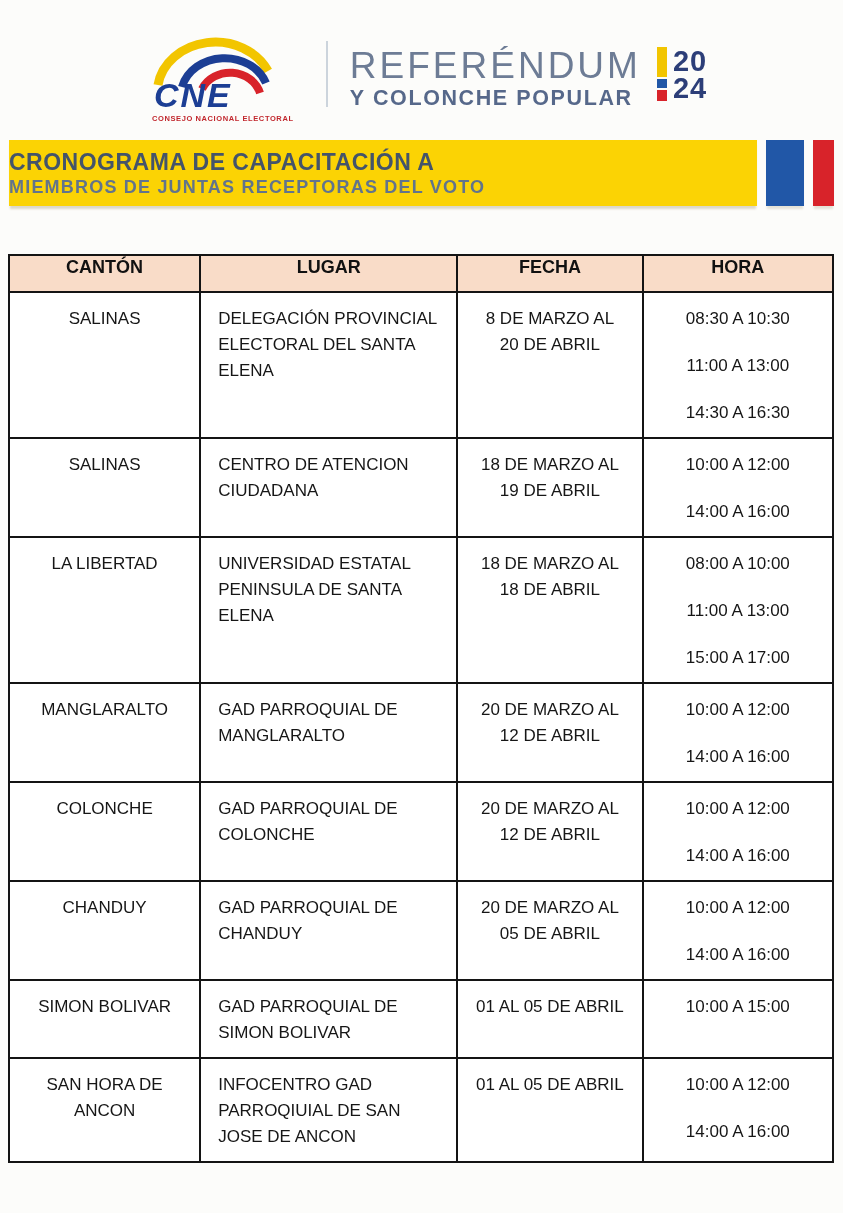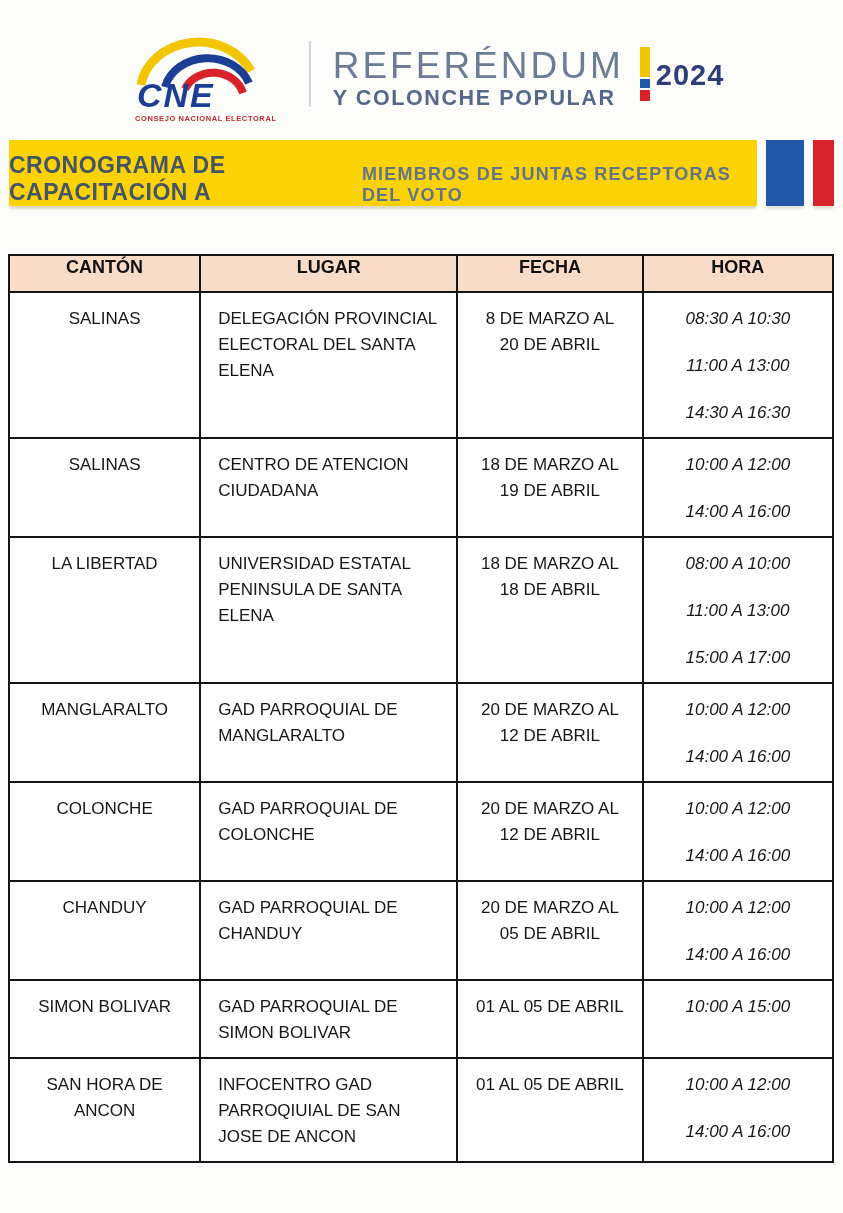--- a/index.html
+++ b/index.html
@@ -46,36 +46,36 @@
   }
   .wm-line2{
     font-size:21.5px;font-weight:700;letter-spacing:1.6px;
     color:var(--wordmark-dark);margin-top:2px;
   }
   .year-block{display:flex;align-items:center;gap:6px;margin-bottom:8px;}
   .flag-bar{width:10px;height:56px;display:flex;flex-direction:column;gap:2px;}
   .flag-bar .fy{flex:0 0 30px;background:#f2c500;}
   .flag-bar .fb{flex:0 0 9px;background:var(--banner-blue);}
   .flag-bar .fr{flex:0 0 11px;background:var(--banner-red);}
-  .year{display:flex;flex-direction:row;line-height:.92;}
+  .year{display:flex;flex-direction:column;line-height:.92;}
   .year div{font-size:29px;font-weight:800;color:var(--year-navy);letter-spacing:1px;}
   
   .banner{
     margin-top:8px;
     height:66px;
     display:flex;
     align-items:stretch;
     padding:0 9px;
     gap:9px;
   }
   .banner-yellow{
     flex:1;
     background:var(--banner-yellow);
     box-shadow:0 4px 2px -1px rgba(160,150,110,.35);
-    display:flex;flex-direction:row;align-items:flex-end;justify-content:center;
+    display:flex;flex-direction:column;align-items:flex-start;justify-content:center;
   }
   .banner-title1{font-size:23px;font-weight:800;letter-spacing:.5px;color:var(--title1);}
   .banner-title2{font-size:18px;font-weight:600;letter-spacing:1.2px;color:var(--title2);margin-top:1px;}
   .block{box-shadow:0 4px 2px -1px rgba(160,150,110,.25);}
   .block.blue{width:38px;background:var(--banner-blue);}
   .block.red{width:21px;background:var(--banner-red);}
   
   .table-wrap{margin:48px 9px 0 8px;}
   table{
     width:100%;
@@ -90,21 +90,21 @@
     padding:1px 4px 13px;
     text-align:center;
     color:#111;
   }
   td{padding:13px 8px 11px;font-size:17px;}
   td.col-canton{text-align:center;}
   td.col-lugar{text-align:left;padding-left:17px;}
   td.col-fecha{text-align:center;}
   td.col-horas{text-align:center;}
   .cell-line{line-height:26px;}
-  .hora-line{line-height:26px;font-style:italic;}
+  .hora-line{line-height:26px;}
   .hora-line + .hora-line{margin-top:21px;}
 </style>
 </head>
 <body>
 
 <div class="page">
 
   <header class="brand">
     <div class="cne-logo">
       <svg width="172" height="100" viewBox="0 0 172 100">

